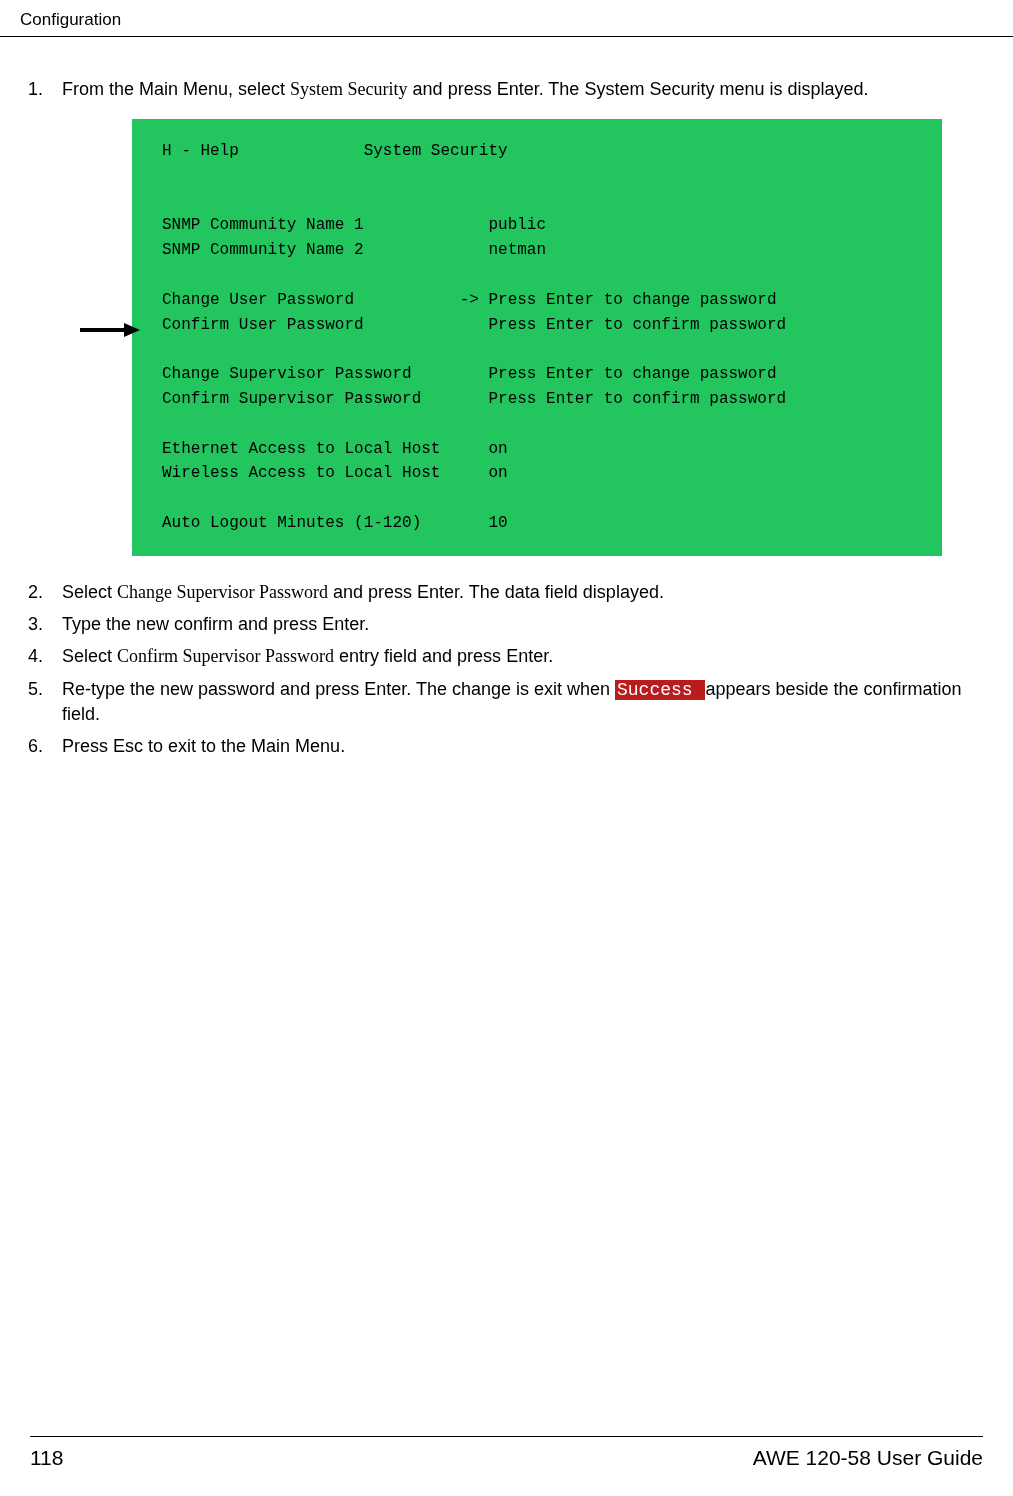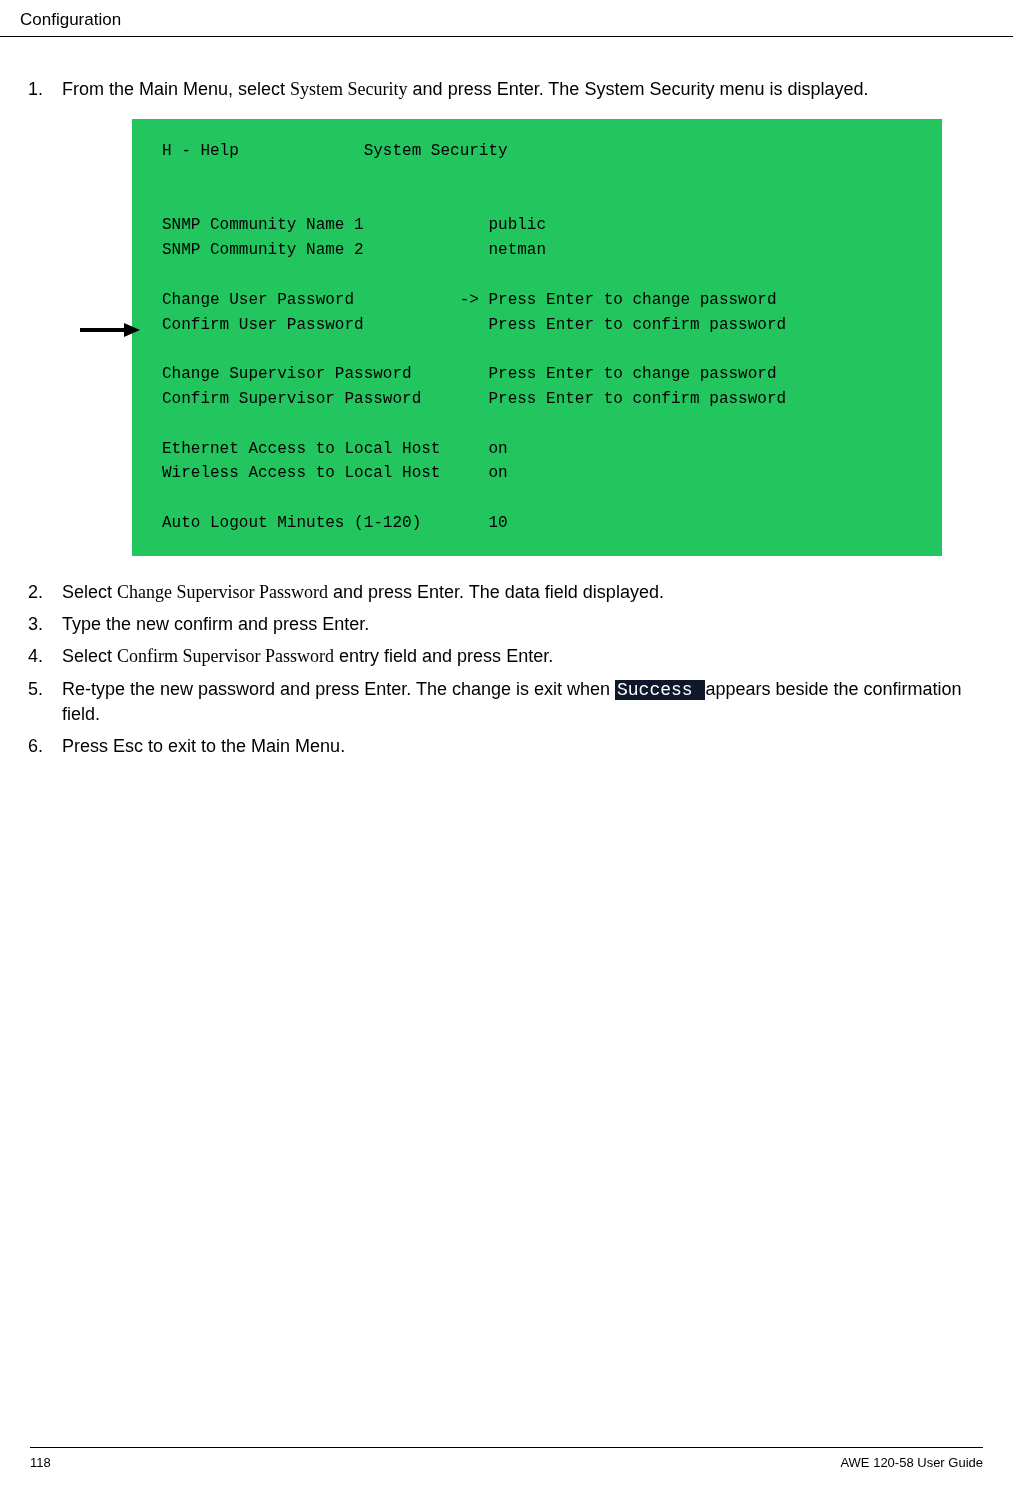--- a/index.html
+++ b/index.html
@@ -50,21 +50,21 @@
       font-size: 18px;
       line-height: 1.35;
     }
     .mono {
       font-family: Liberation Serif, serif;
     }
     .bold {
       font-weight: normal;
     }
     .inverted {
-      background: #0f172a;
+      background: #b91c1c;
       color: #fff;
       font-family: "Courier New", Courier, monospace;
       padding: 0 2px;
     }
     .screen-wrapper {
       position: relative;
       margin: 18px 0 24px 0;
     }
     .screen-box {
       background: #22c55e;
@@ -87,21 +87,21 @@
       bottom: 24px;
       left: 0;
       right: 0;
       padding: 0 30px;
     }
     .footer-line {
       border-top: 1px solid #000;
       padding-top: 6px;
       display: flex;
       justify-content: space-between;
-      font-size: 13px;
+      font-size: 21px;
       gap: 42px;
     }
   </style>
 </head>
 <body>
 
 <div class="header">
   <span>Configuration</span>
 </div>
 <div class="header-line"></div>

